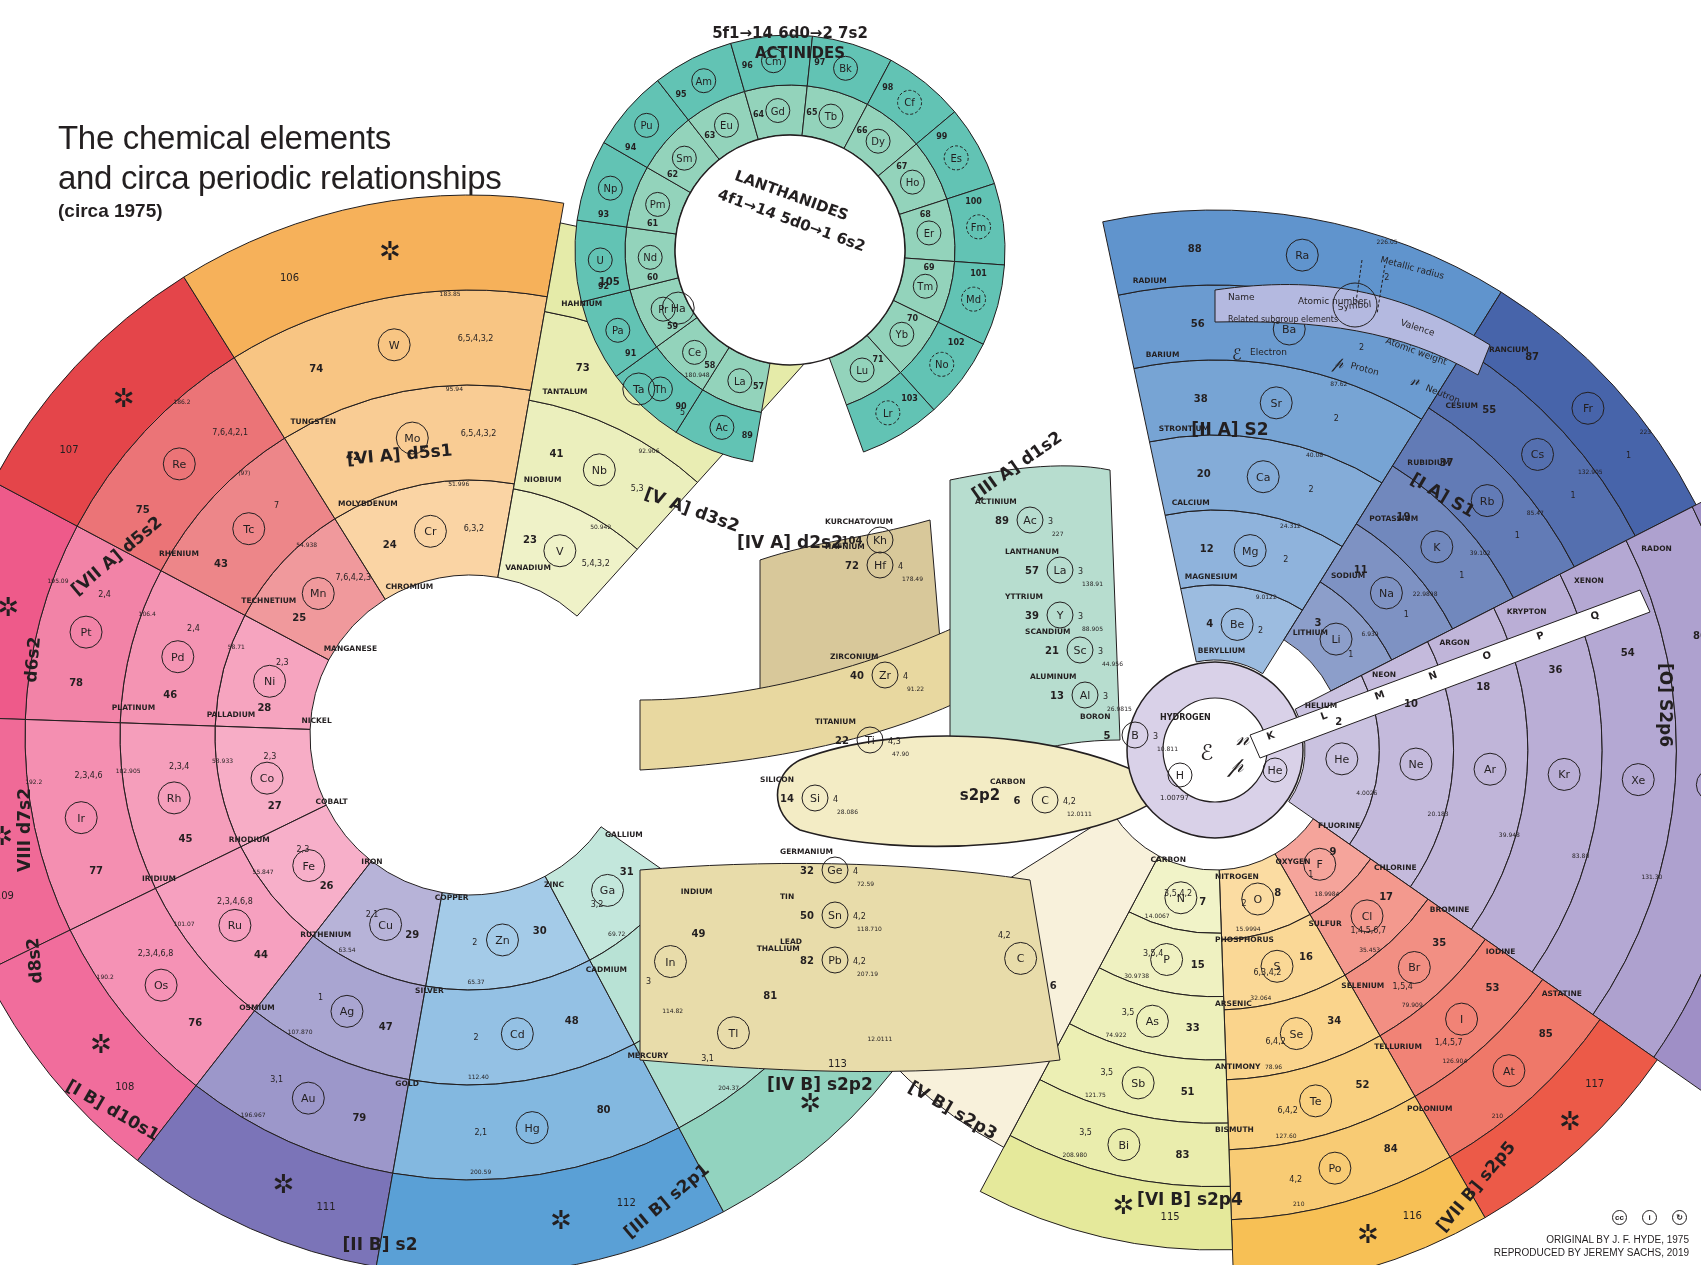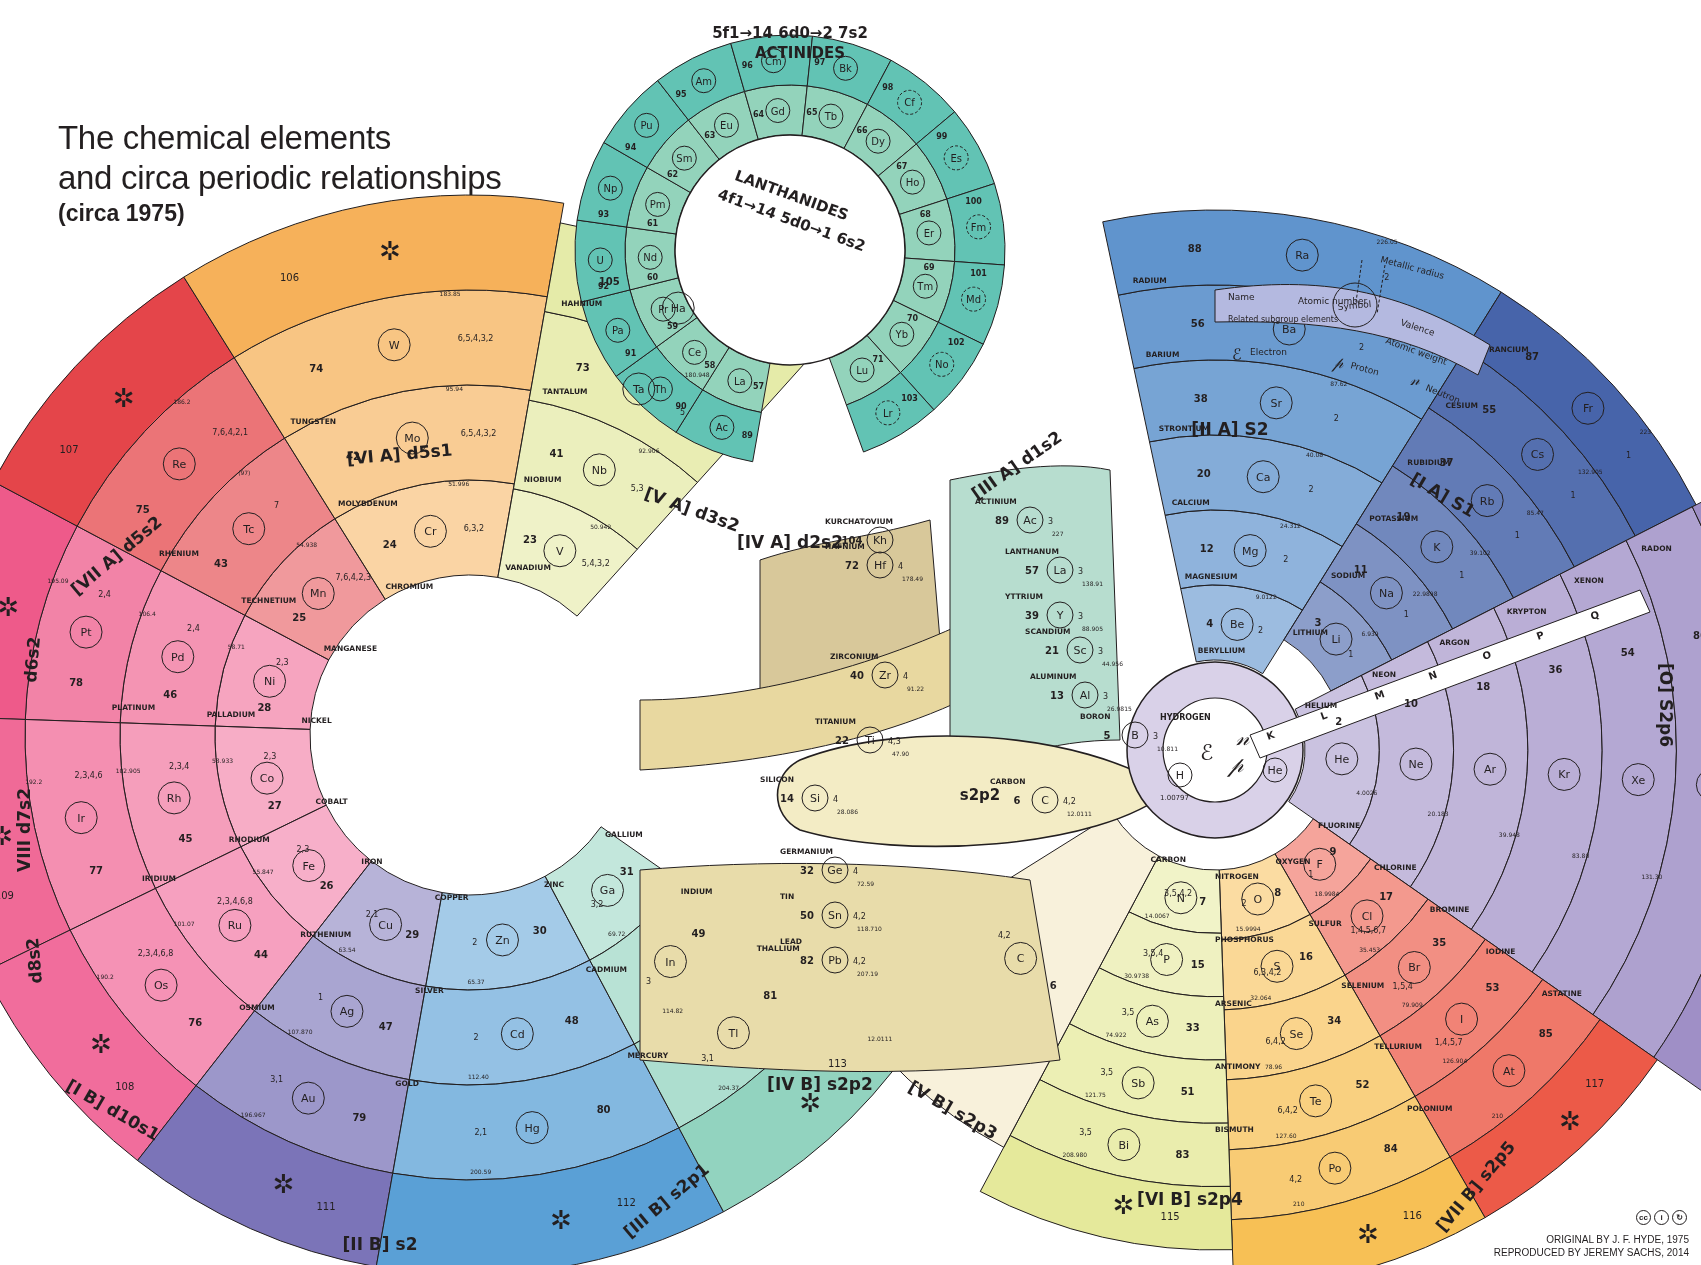--- a/index.html
+++ b/index.html
@@ -1,21 +1,21 @@
 <!DOCTYPE html>
 <html><head>
 <meta charset="utf-8">
 <style>
   html,body{margin:0;padding:0;background:#fff;}
   body{width:1701px;height:1265px;position:relative;overflow:hidden;font-family:"Liberation Sans",sans-serif;color:#231f20;}
   .title{position:absolute;left:58px;top:118px;font-weight:normal;font-size:33px;line-height:40px;letter-spacing:-0.3px;}
-  .subtitle{position:absolute;left:58px;top:200px;font-weight:bold;font-size:23px;}
+  .subtitle{position:absolute;left:58px;top:200px;font-weight:bold;font-size:19px;}
   #diagram{position:absolute;left:0;top:0;}
   .credit{position:absolute;right:12px;font-size:10px;text-align:left;color:#231f20;}
-  .cc{position:absolute;right:14px;top:1210px;display:flex;gap:3px;}
+  .cc{position:absolute;right:14px;top:1210px;display:flex;gap:15px;}
   .cc span{width:15px;height:15px;border:1.6px solid #231f20;border-radius:50%;font-size:8px;font-weight:bold;display:flex;align-items:center;justify-content:center;box-sizing:border-box;}
   svg text{font-family:"DejaVu Sans",sans-serif;fill:#231f20;}
 </style>
 </head>
 <body>
 
 <div class="title">
   <div>The chemical elements</div>
   <div>and  circa periodic relationships</div>
 </div>
@@ -776,13 +776,13 @@
       <text x="1410" y="385" font-size="16" font-style="italic">𝓃</text>
     </g>
 </svg>
 
 <div class="cc">
   <span>cc</span>
   <span>i</span>
   <span>↻</span>
 </div>
 <div class="credit" style="top:1234px">ORIGINAL BY J. F. HYDE, 1975</div>
-<div class="credit" style="top:1247px">REPRODUCED BY JEREMY SACHS, 2014</div>
+<div class="credit" style="top:1247px">REPRODUCED BY JEREMY SACHS, 2019</div>
 
 </body></html>

